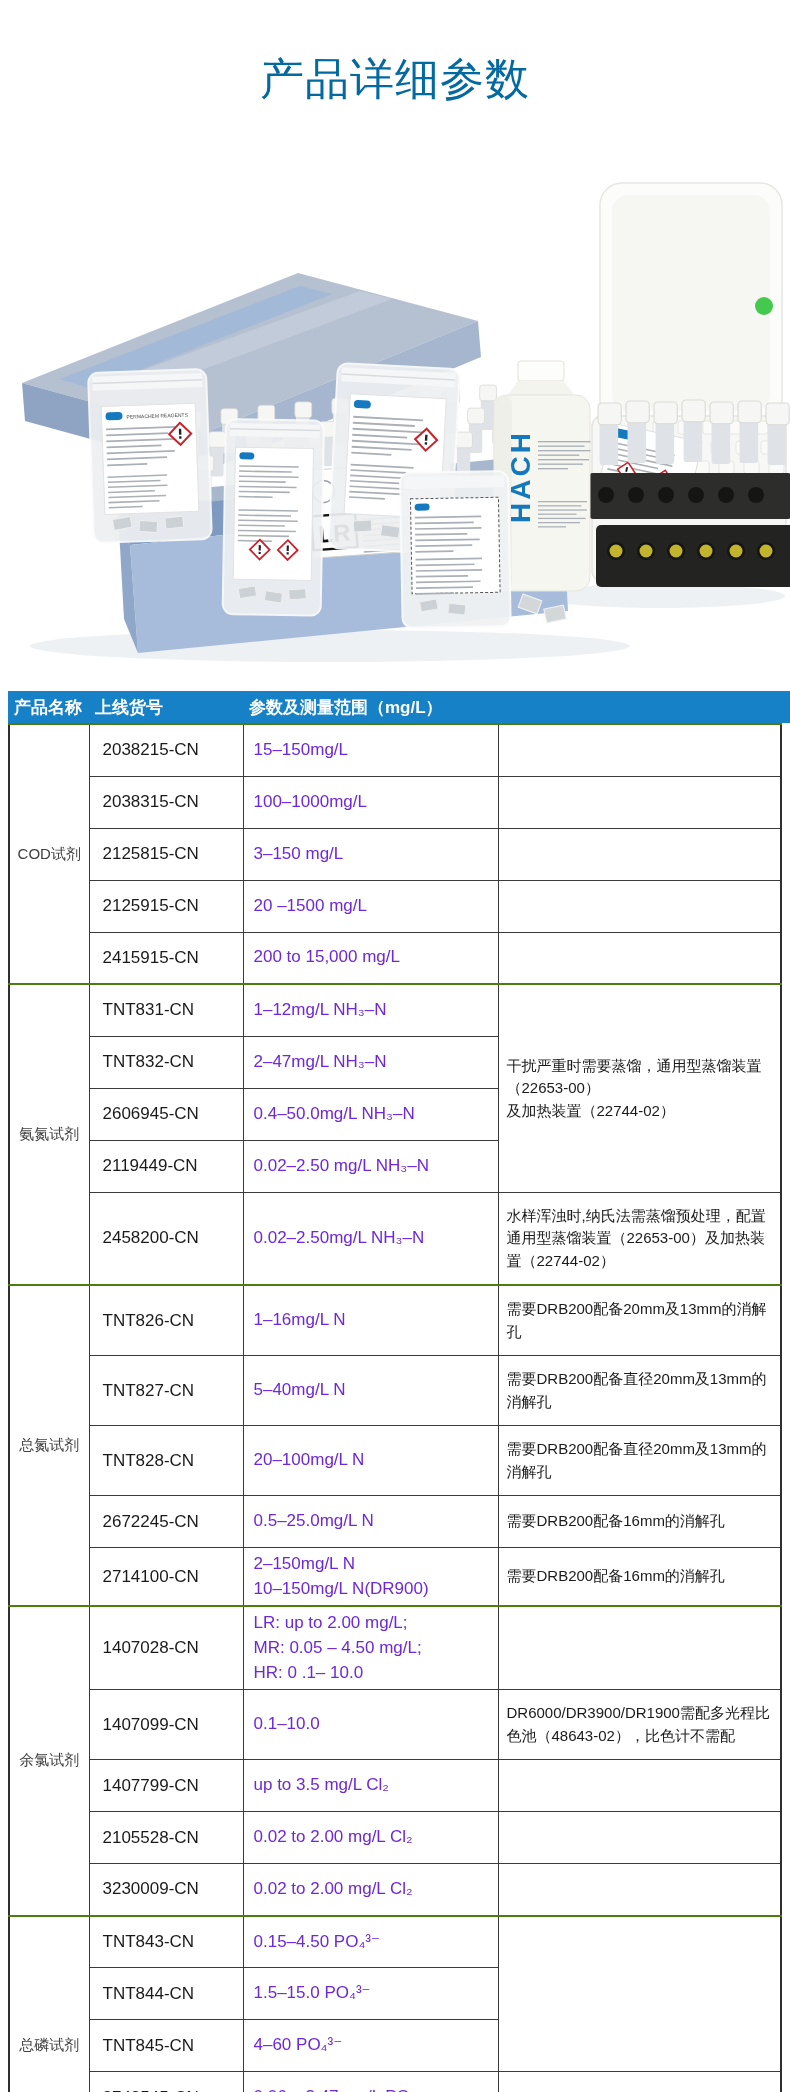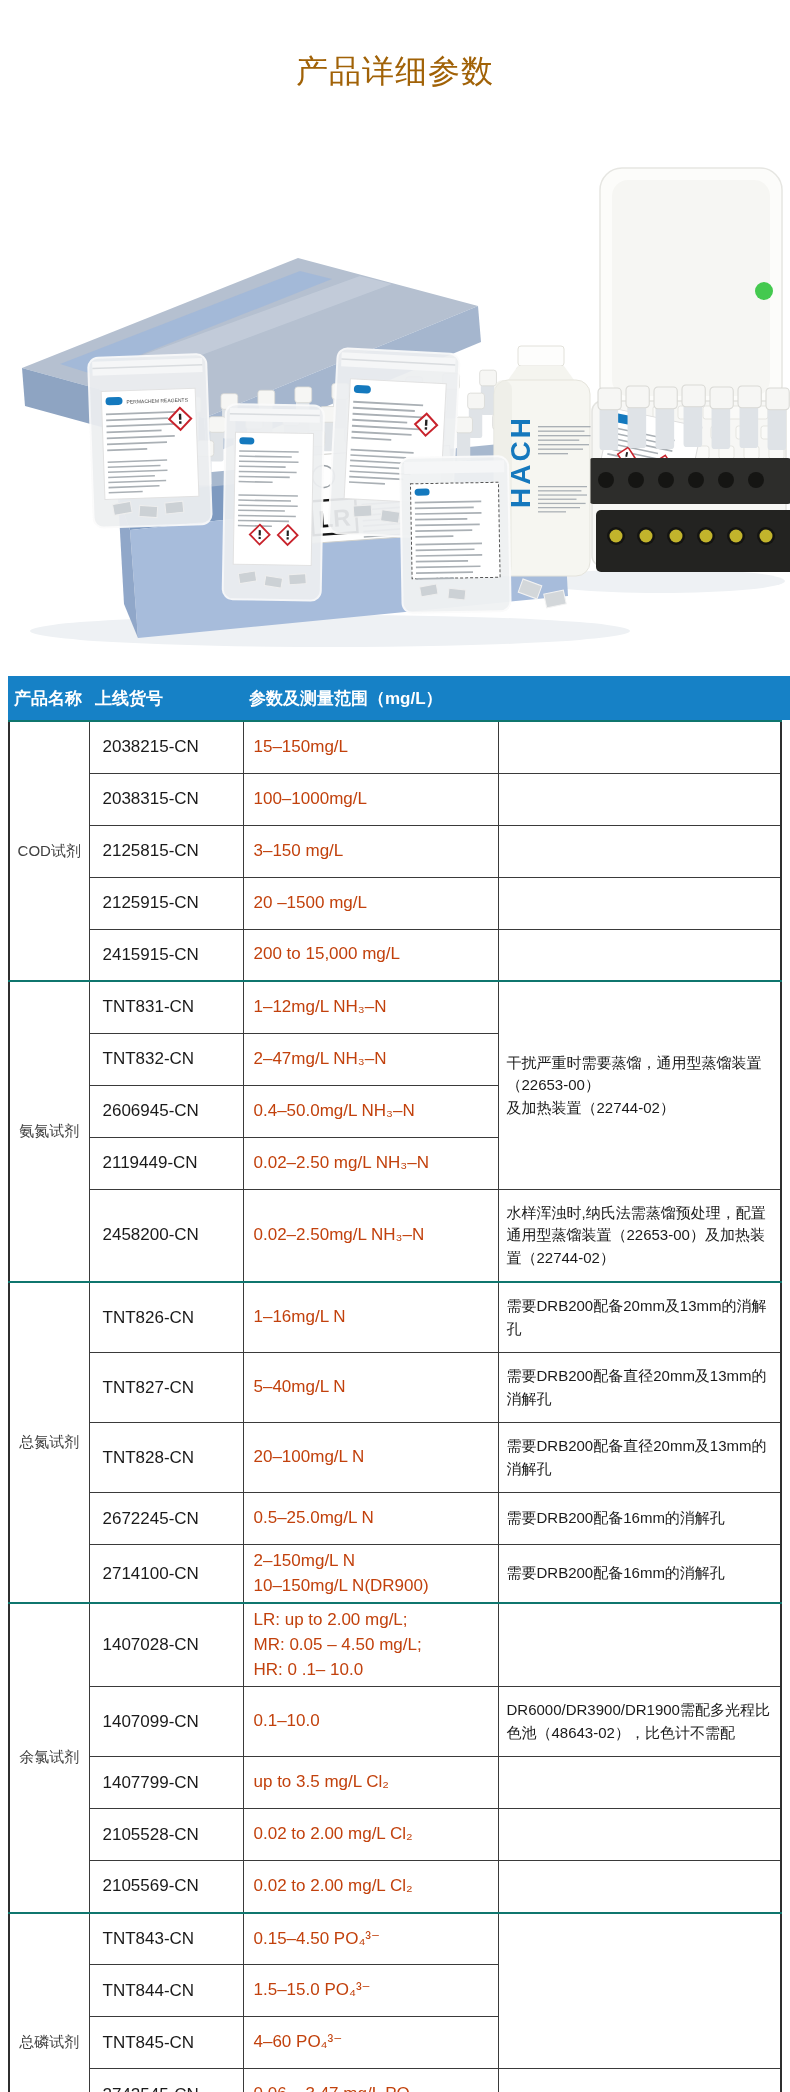--- a/index.html
+++ b/index.html
@@ -1,33 +1,33 @@
 <!DOCTYPE html>
 <html><head>
 <meta charset="utf-8">
 <style>
   html,body{margin:0;padding:0;background:#ffffff;}
   body{width:790px;font-family:"Liberation Sans","DejaVu Sans",sans-serif;color:#222;}
   .page{width:790px;}
-  .title{margin:0;padding:50px 0 12px 0;text-align:center;font-size:32px;font-weight:400;color:#a16207;letter-spacing:1px;}
+  .title{margin:0;padding:50px 0 12px 0;text-align:center;font-size:44px;font-weight:400;color:#0369a1;letter-spacing:1px;}
   .photo{width:790px;height:570px;overflow:hidden;}
   .table-wrap{margin-left:8px;width:782px;}
-  .thead-bar{display:flex;align-items:center;width:782px;height:44px;background:#1681c6;color:#fff;font-weight:bold;font-size:17px;}
+  .thead-bar{display:flex;align-items:center;width:782px;height:32px;background:#1681c6;color:#fff;font-weight:bold;font-size:17px;}
   .thead-bar .th{padding-left:6px;box-sizing:border-box;}
   .th-product{width:81px;}
   .th-sku{width:154px;}
   .th-range{width:255px;}
   .th-remark{flex:1;}
   table.params{border-collapse:collapse;width:774px;table-layout:fixed;border:2px solid #2f2f2f;}
   col.c-group{width:80px;} col.c-sku{width:154px;} col.c-range{width:255px;}
   td{border:1px solid #3a3a3a;height:52px;vertical-align:middle;box-sizing:border-box;}
-  tbody tr:first-child td{border-top:2px solid #0f766e;}
+  tbody tr:first-child td{border-top:2px solid #4d7c0f;}
   td.group{text-align:center;font-size:15px;padding:2px;color:#404040;}
   td.sku{font-size:17px;padding:4px 4px 4px 13px;color:#1a1a1a;}
-  td.range{font-size:17px;padding:4px 4px 4px 10px;white-space:pre-line;line-height:1.45;color:#c2410c;}
+  td.range{font-size:17px;padding:4px 4px 4px 10px;white-space:pre-line;line-height:1.45;color:#6d28d9;}
   td.remark{font-size:15px;padding:12px 8px;white-space:pre-line;line-height:1.5;color:#1a1a1a;}
 </style>
 </head>
 <body>
 
 <div class="page">
 
   <h1 class="title">产品详细参数</h1>
 
   <div class="photo">
@@ -347,21 +347,21 @@
           <td class="sku">1407799-CN</td>
           <td class="range">up to 3.5 mg/L Cl₂</td>
           <td class="remark"></td>
         </tr>
         <tr>
           <td class="sku">2105528-CN</td>
           <td class="range">0.02 to 2.00 mg/L Cl₂</td>
           <td class="remark"></td>
         </tr>
         <tr>
-          <td class="sku">2105569-CN</td>
+          <td class="sku">3230009-CN</td>
           <td class="range">0.02 to 2.00 mg/L Cl₂</td>
           <td class="remark"></td>
         </tr>
       </tbody>
 
       <tbody class="section">
         <tr>
           <td class="group" rowspan="5">总磷试剂</td>
           <td class="sku">TNT843-CN</td>
           <td class="range">0.15–4.50 PO₄³⁻</td>

